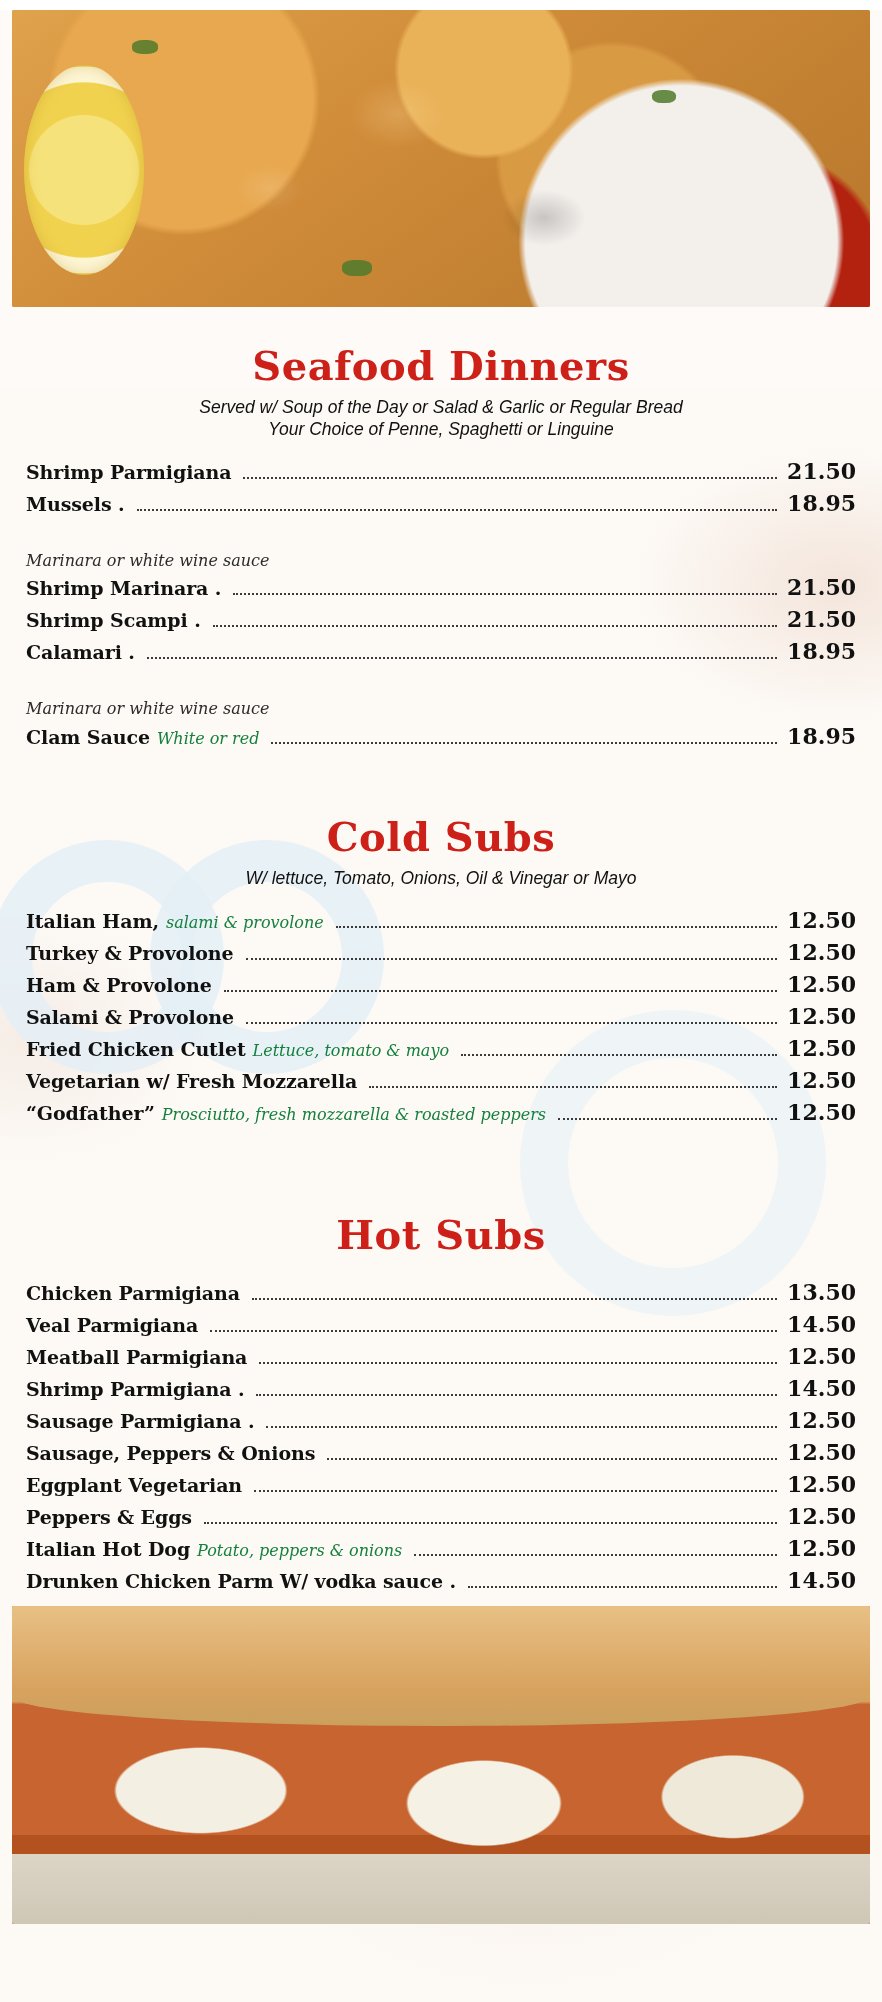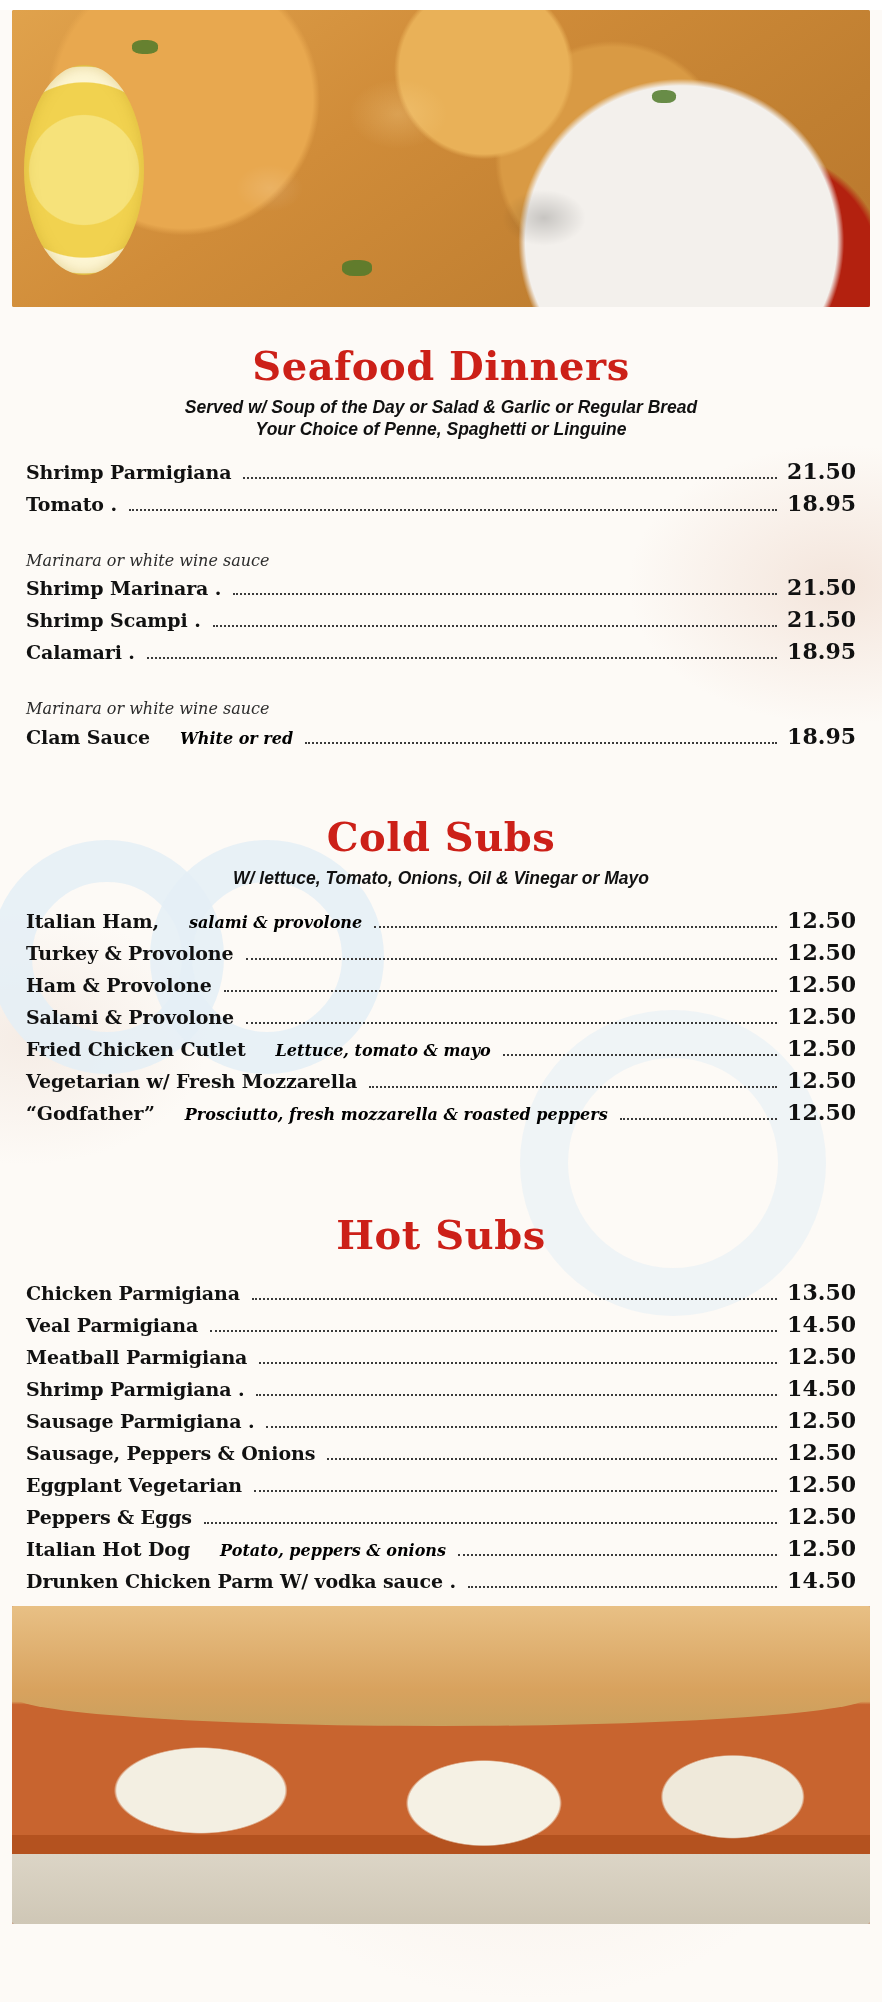--- a/index.html
+++ b/index.html
@@ -138,21 +138,21 @@
     font-size: 40px;
     font-weight: 700;
     letter-spacing: .5px;
     margin: 38px 0 10px 0;
     line-height: 1.05;
   }
   .section-sub {
     text-align:center;
     font-family: "Liberation Sans", sans-serif;
     font-style: italic;
-    font-weight: 700;
+    font-weight: 400;
     font-size: 17.5px;
     color: #111;
     line-height: 1.25;
     margin: 0 0 14px 0;
   }
   .items { margin: 0; padding: 0; }
   .item {
     display: flex;
     align-items: baseline;
     font-size: 20px;
@@ -164,24 +164,24 @@
   }
   .item .nm {
     font-family: "DejaVu Serif", serif;
     font-weight: 700;
     font-size: 19px;
     letter-spacing: -0.1px;
   }
   .item .desc {
     font-family: "DejaVu Serif", serif;
     font-style: italic;
-    font-weight: 700;
+    font-weight: 400;
     font-size: 16px;
-    color: #000000;
-    margin-left: 24px;
+    color: #15803d;
+    margin-left: 1px;
   }
   .item .dots {
     flex: 1 1 auto;
     border-bottom: 2px dotted #3a3a3a;
     margin: 0 4px 5px 6px;
     min-width: 12px;
     height: 1px;
   }
   .item .price {
     font-family: "DejaVu Serif", serif;
@@ -230,21 +230,21 @@
     </div>
     <div class="items">
 
       <div class="item">
         <span class="nm">Shrimp Parmigiana</span>
         <span class="dots"></span>
         <span class="price">21.50</span>
       </div>
 
       <div class="item">
-        <span class="nm">Tomato .</span>
+        <span class="nm">Mussels .</span>
         <span class="dots"></span>
         <span class="price">18.95</span>
       </div>
 
       <div class="note">Marinara or white wine sauce</div>
 
       <div class="item">
         <span class="nm">Shrimp Marinara .</span>
         <span class="dots"></span>
         <span class="price">21.50</span>

